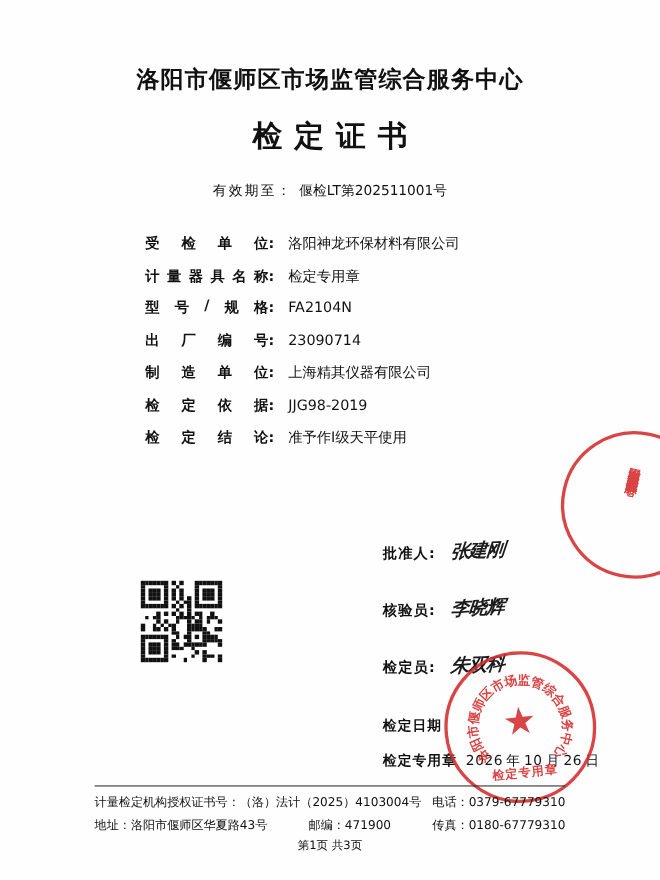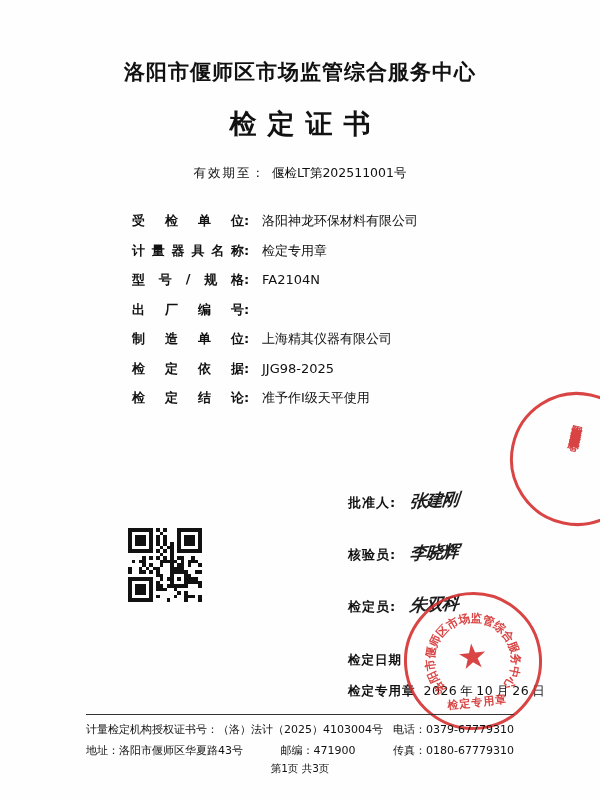--- a/index.html
+++ b/index.html
@@ -320,20 +320,21 @@
     </div>
 
     <div class="field-row">
       <div class="field-label">
           <span>出</span>
           <span>厂</span>
           <span>编</span>
           <span>号</span>
         </div>
       <div class="field-colon">:</div>
+      <div class="field-value">23090714</div>
     </div>
 
     <div class="field-row">
       <div class="field-label">
           <span>制</span>
           <span>造</span>
           <span>单</span>
           <span>位</span>
         </div>
       <div class="field-colon">:</div>
@@ -341,21 +342,21 @@
     </div>
 
     <div class="field-row">
       <div class="field-label">
           <span>检</span>
           <span>定</span>
           <span>依</span>
           <span>据</span>
         </div>
       <div class="field-colon">:</div>
-      <div class="field-value">JJG98-2025</div>
+      <div class="field-value">JJG98-2019</div>
     </div>
 
     <div class="field-row">
       <div class="field-label">
           <span>检</span>
           <span>定</span>
           <span>结</span>
           <span>论</span>
         </div>
       <div class="field-colon">:</div>

